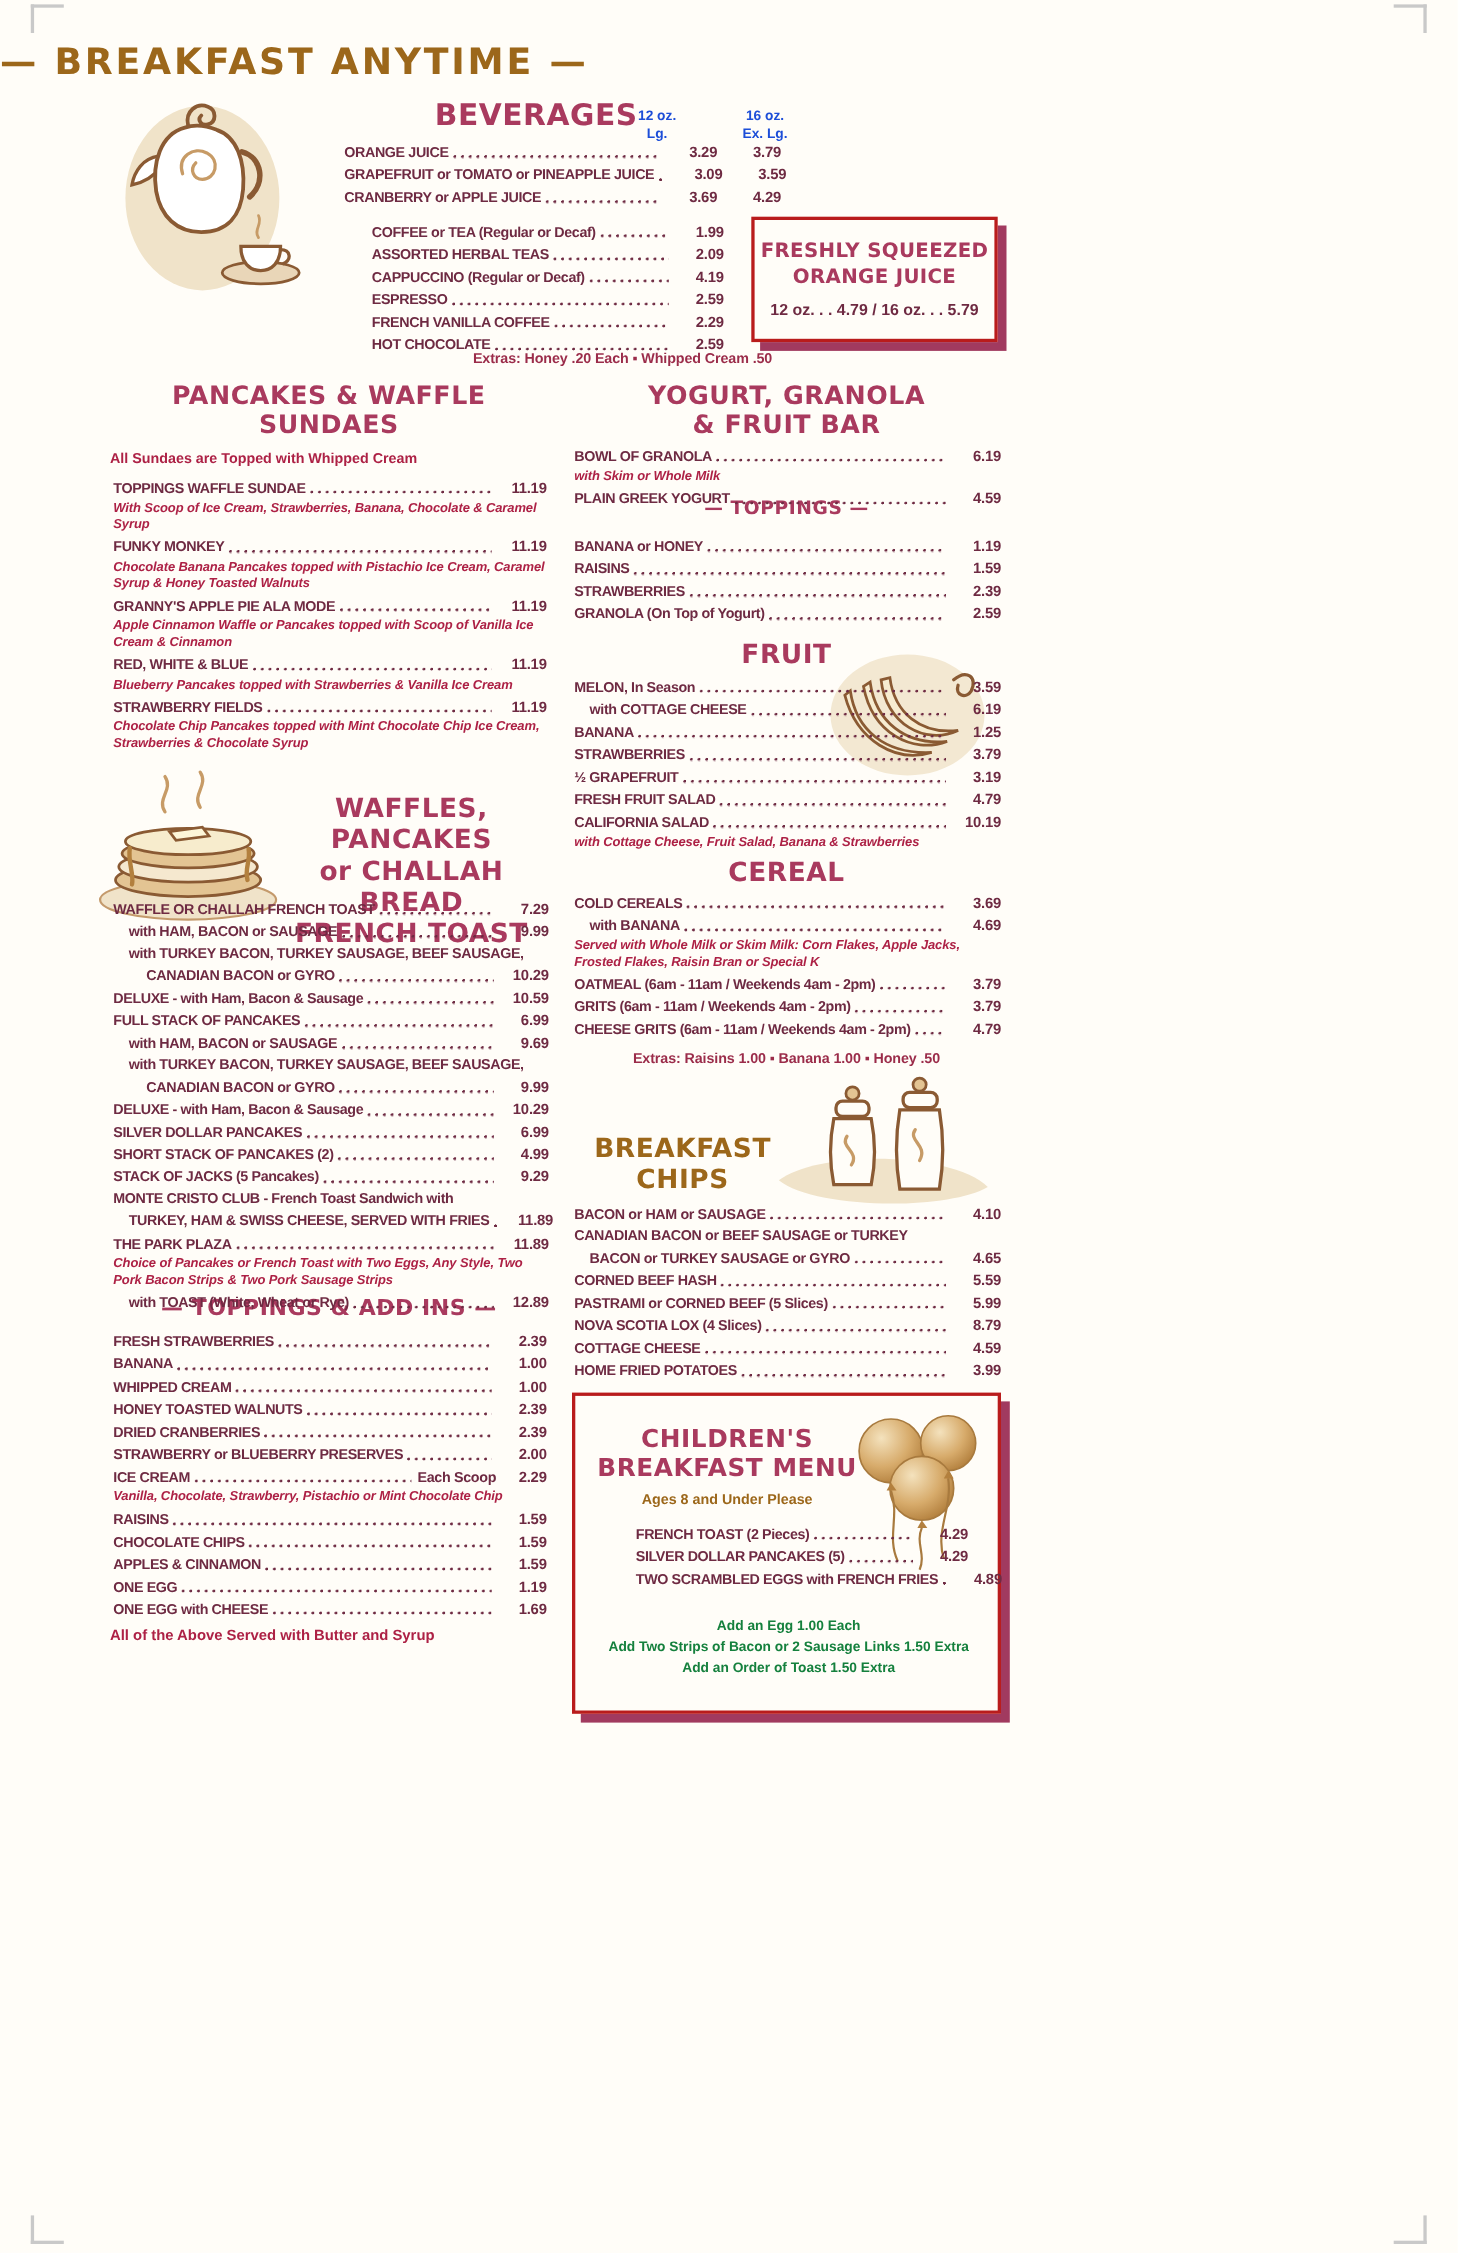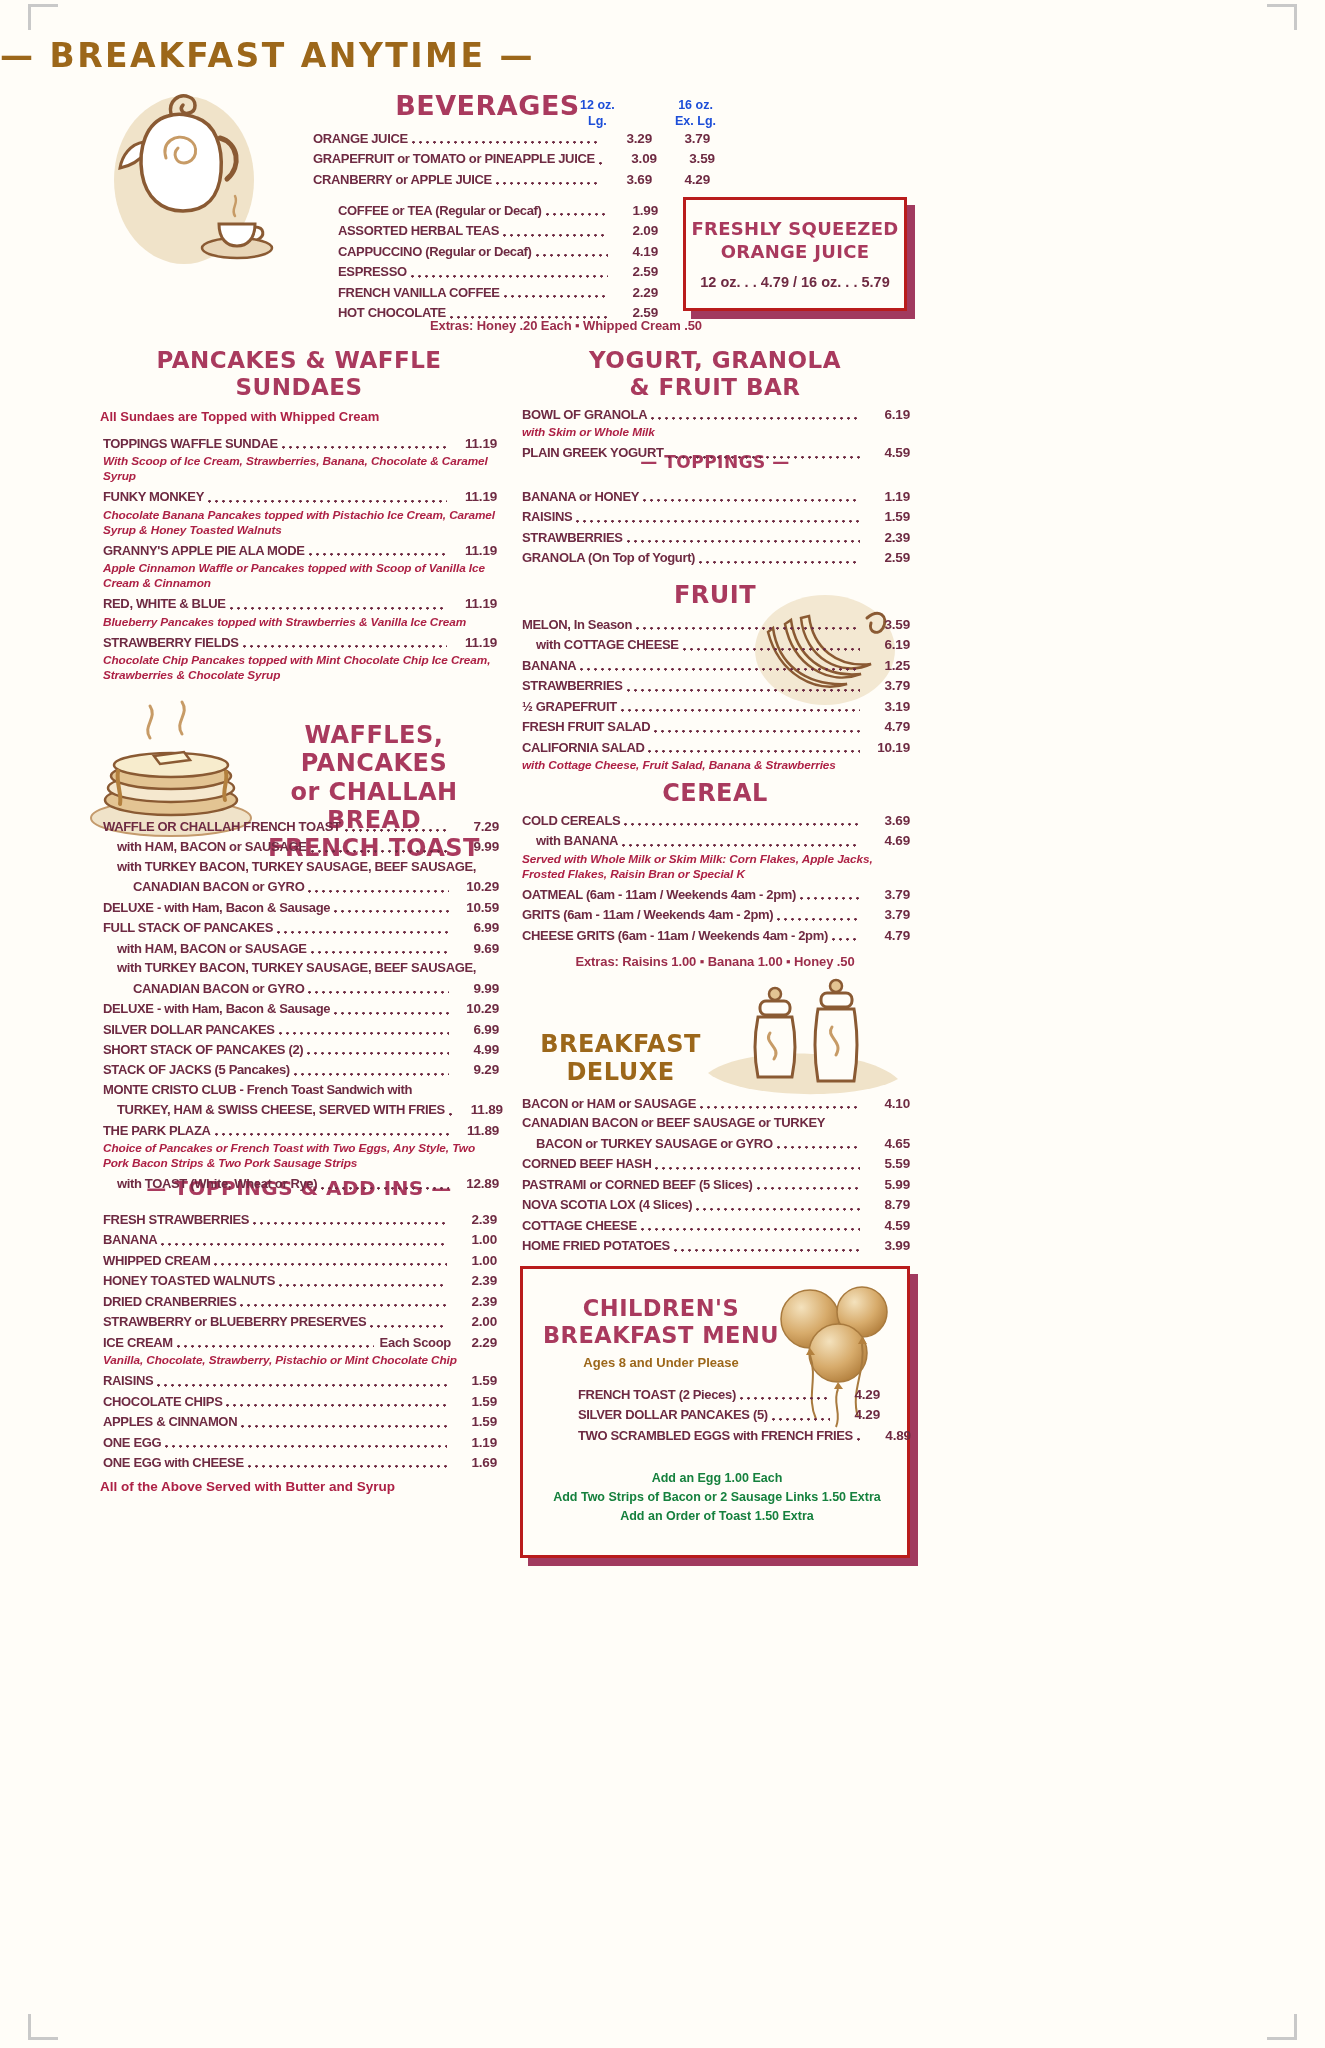--- a/index.html
+++ b/index.html
@@ -665,21 +665,21 @@
     <rect x="60" y="26" width="30" height="14" rx="6" fill="#fffdf8" stroke="#8a5a33" stroke-width="3"></rect>
     <circle cx="75" cy="19" r="6" fill="#e3c493" stroke="#8a5a33" stroke-width="2.5"></circle>
     <path d="M70 58 C63 68 82 72 74 84" fill="none" stroke="#c79b66" stroke-width="3" stroke-linecap="round"></path>
     <path d="M118 34 C114 58 114 82 118 106 L154 106 C158 82 158 58 154 34 Z" fill="#fffdf8" stroke="#8a5a33" stroke-width="3"></path>
     <rect x="121" y="18" width="31" height="14" rx="6" fill="#fffdf8" stroke="#8a5a33" stroke-width="3"></rect>
     <circle cx="136" cy="11" r="6" fill="#e3c493" stroke="#8a5a33" stroke-width="2.5"></circle>
     <path d="M132 52 C125 62 144 66 136 80" fill="none" stroke="#c79b66" stroke-width="3" stroke-linecap="round"></path>
   </svg>
 </div>
 <div id="bx-heading" class="abs brown-heading">BREAKFAST
-DELUXE</div>
+CHIPS</div>
 <div id="bx-items" class="abs items">
     <div class="mitem">
       <div class="mrow">
         <span class="mlabel">BACON or HAM or SAUSAGE</span>
         <span class="mdots"></span>
         <span class="mprice">4.10</span>
       </div>
     </div>
     <div class="mitem">
       <div class="mrow">

